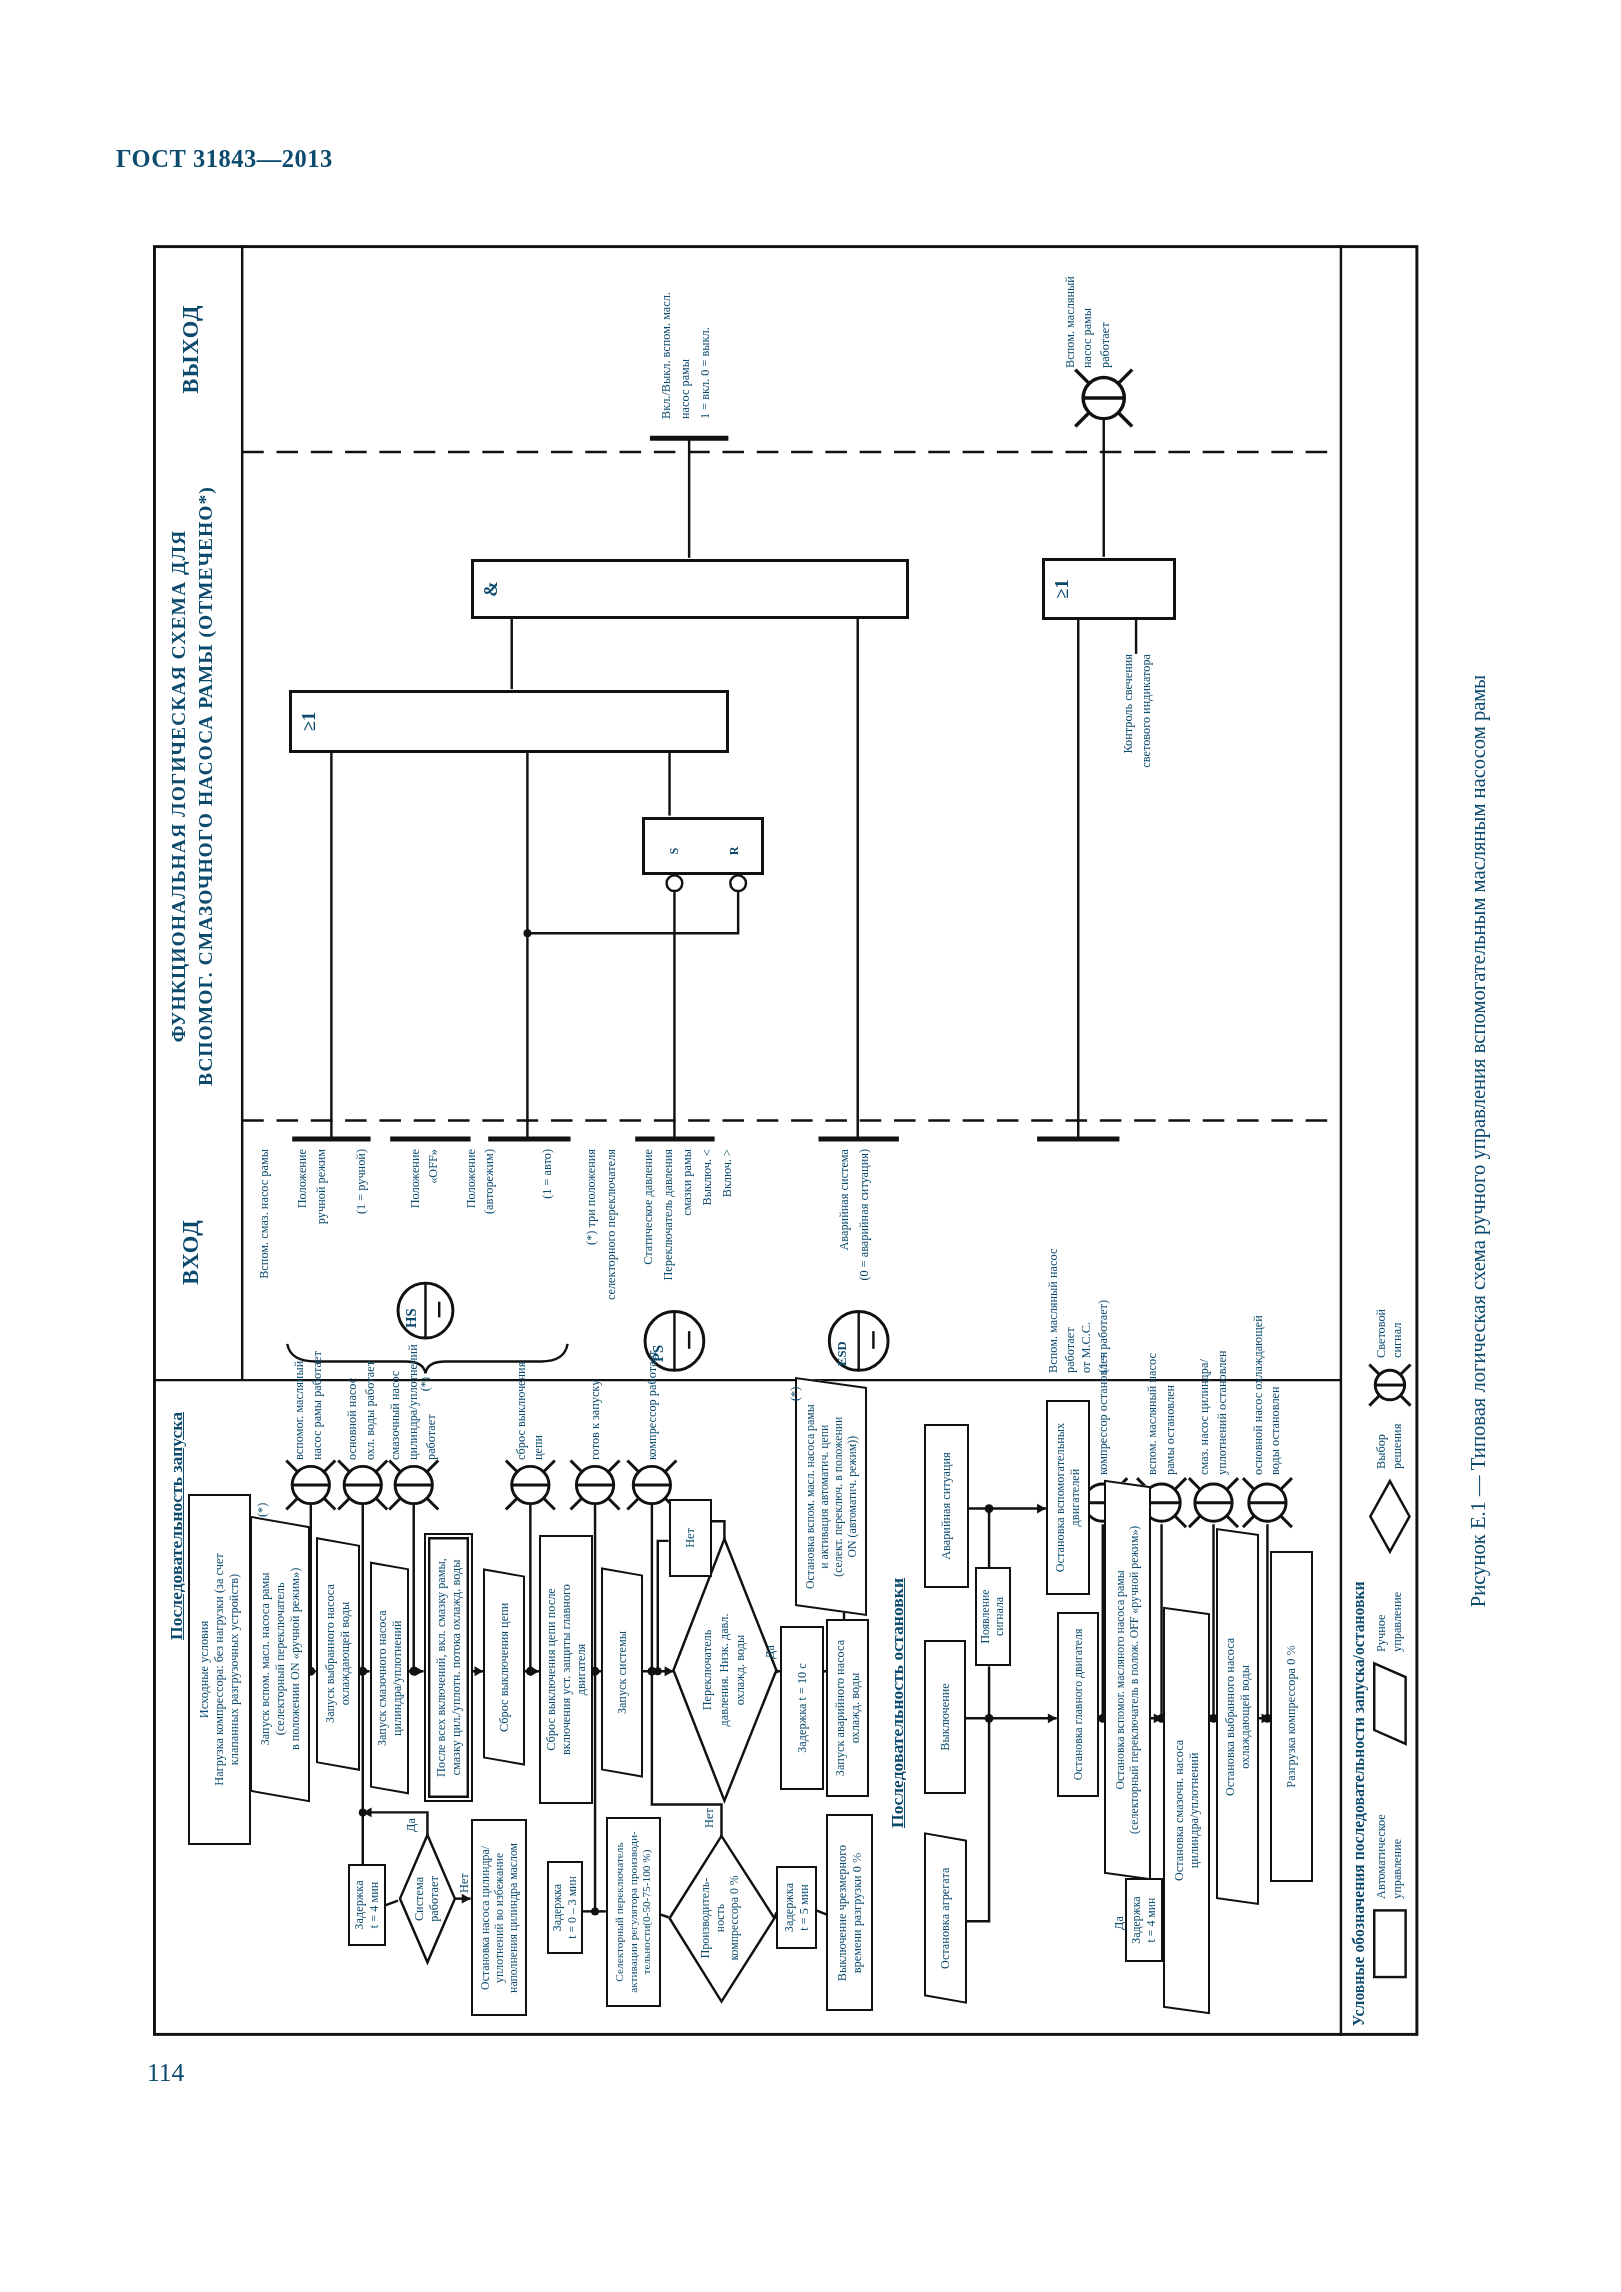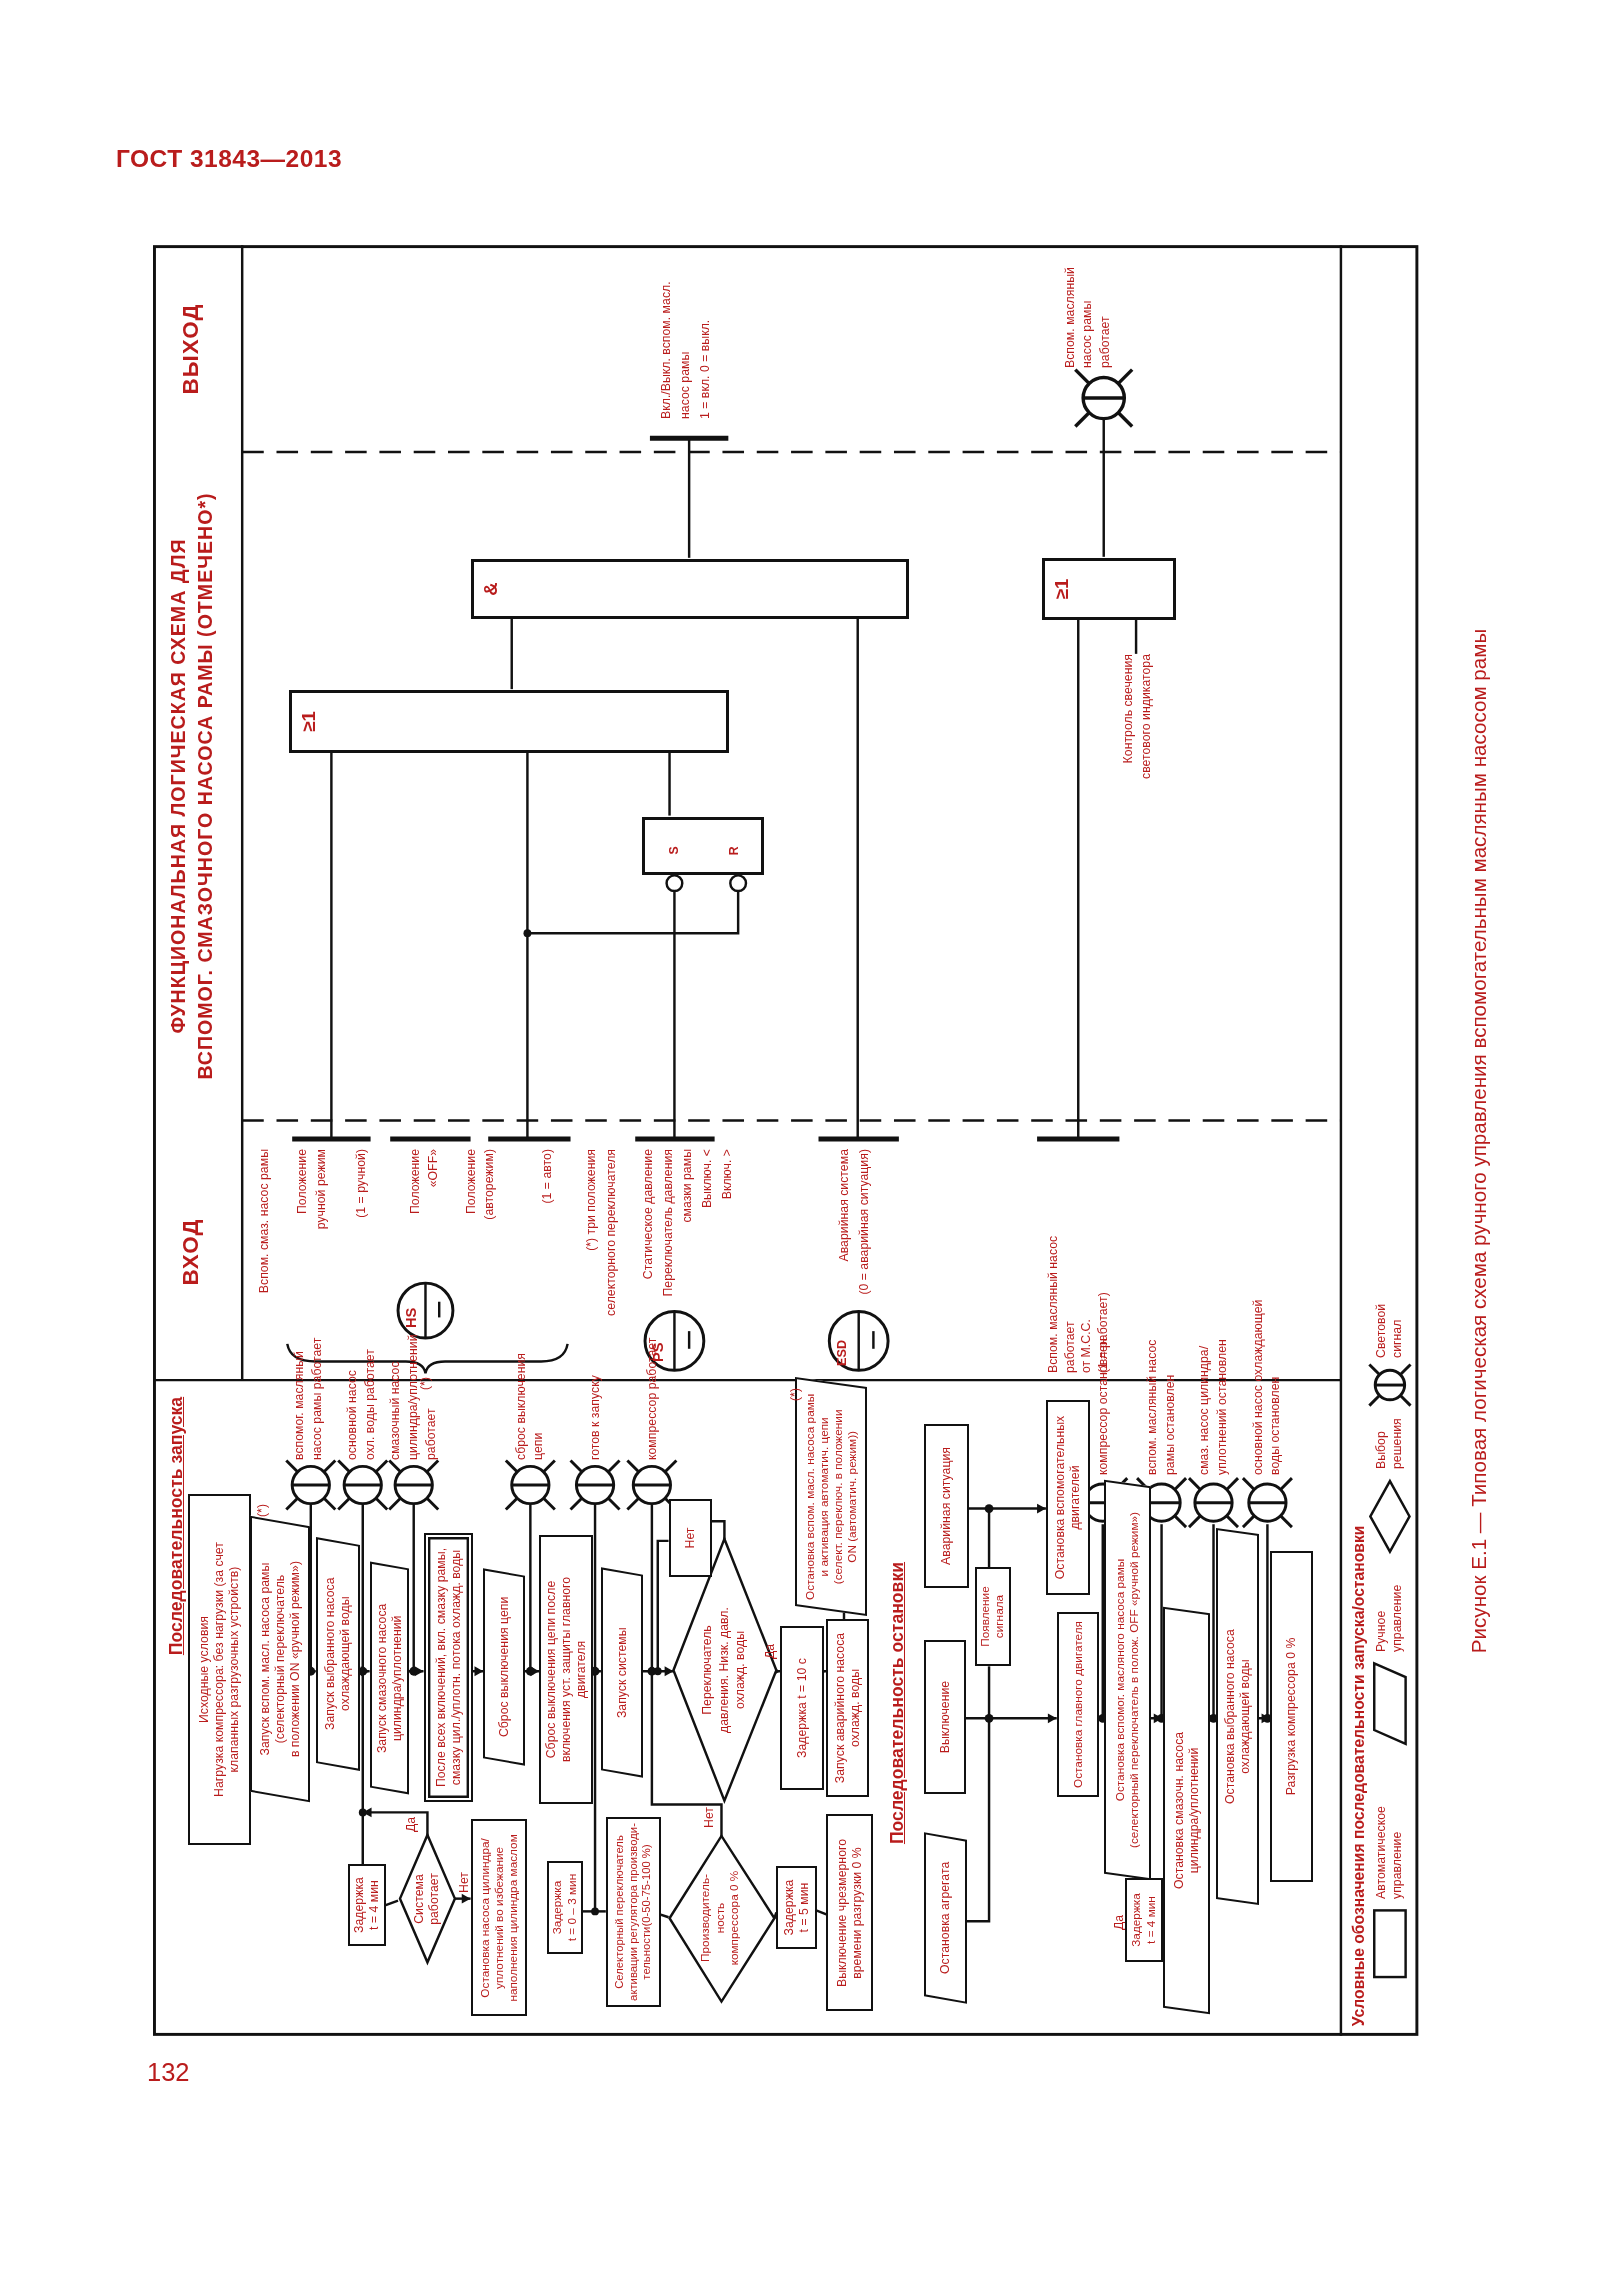--- a/index.html
+++ b/index.html
@@ -1,17 +1,17 @@
 <!DOCTYPE html>
 <html><head>
 <meta charset="utf-8">
 <style>
   html,body{margin:0;padding:0;background:#ffffff;}
   #page{position:relative;width:1621px;height:2293px;background:#fff;overflow:hidden;
-        font-family:Liberation Sans, sans-serif;color:#b91c1c;}
+        font-family:Liberation Serif, serif;color:#0c4a6e;}
   .abs{position:absolute;}
   #gost-header{left:116px;top:145px;font-size:24.5px;font-weight:bold;letter-spacing:0.5px;}
   #page-num{left:147px;top:2058px;font-size:25.5px;}
   
   #land{left:153px;top:2036px;width:1791px;height:1431px;transform-origin:0 0;
         transform:rotate(-90deg);}
   .txt{position:absolute;white-space:nowrap;font-size:12.3px;line-height:15.7px;}
   .ctr{text-align:center;transform:translateX(-50%);}
   .rt{text-align:right;transform:translateX(-100%);}
   .hdr{font-size:22.5px;font-weight:bold;letter-spacing:1px;text-align:center;transform:translateX(-50%);}
@@ -22,21 +22,21 @@
   .gate{position:absolute;border:3.4px solid #111;background:#fff;font-size:18.6px;font-weight:bold;
         text-align:center;padding-top:5.9px;}
   .legend-label{font-size:12.3px;line-height:14.7px;}
   svg{position:absolute;left:0;top:0;overflow:visible;}
 </style>
 </head>
 <body>
 
 <div id="page">
   <div class="abs" id="gost-header">ГОСТ 31843—2013</div>
-  <div class="abs" id="page-num">132</div>
+  <div class="abs" id="page-num">114</div>
 
   <div class="abs" id="land">
 
     <svg width="1791" height="1431" viewBox="0 0 1827 1460">
 
       <rect x="1.5" y="1.5" width="1824" height="1288" fill="none" stroke="#111" stroke-width="3"></rect>
       <line x1="669" y1="0" x2="669" y2="1212" stroke="#111" stroke-width="2.5"></line>
       <line x1="669" y1="91" x2="1827" y2="91" stroke="#111" stroke-width="2.5"></line>
       <line x1="0" y1="1212" x2="1827" y2="1212" stroke="#111" stroke-width="2.5"></line>
       <line x1="934" y1="91" x2="934" y2="1212" stroke="#111" stroke-width="2.5" stroke-dasharray="22,13"></line>

